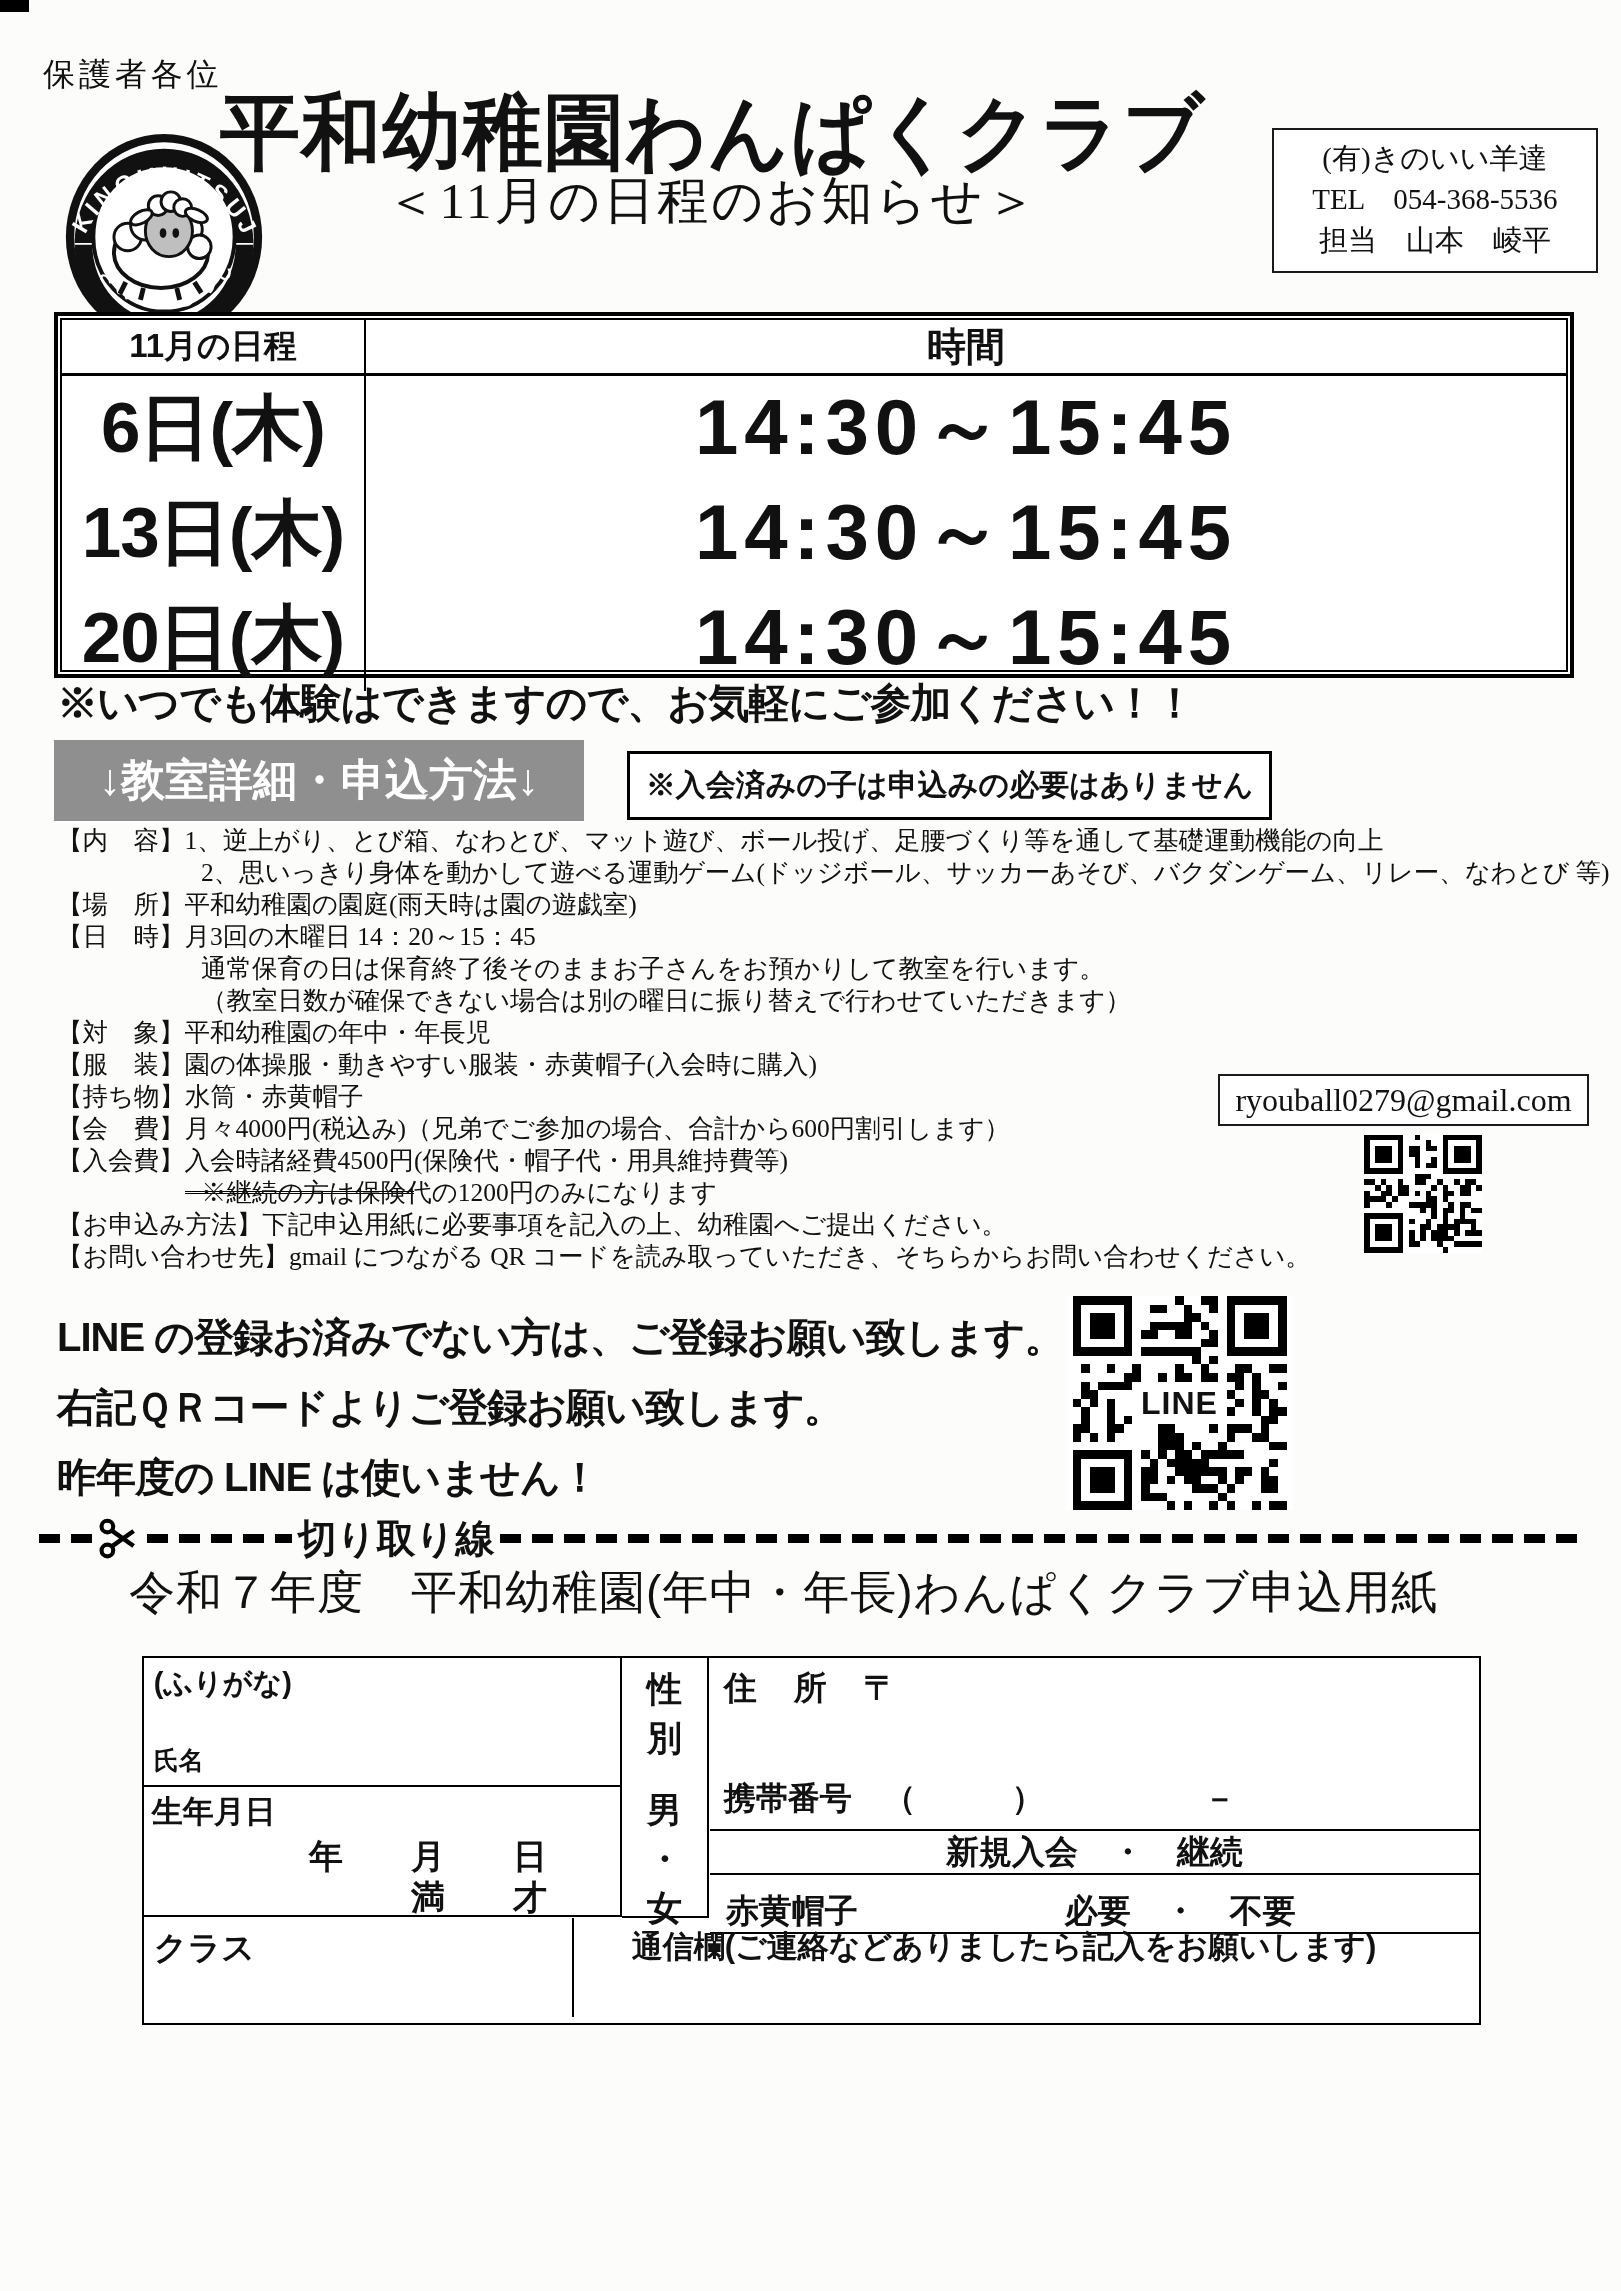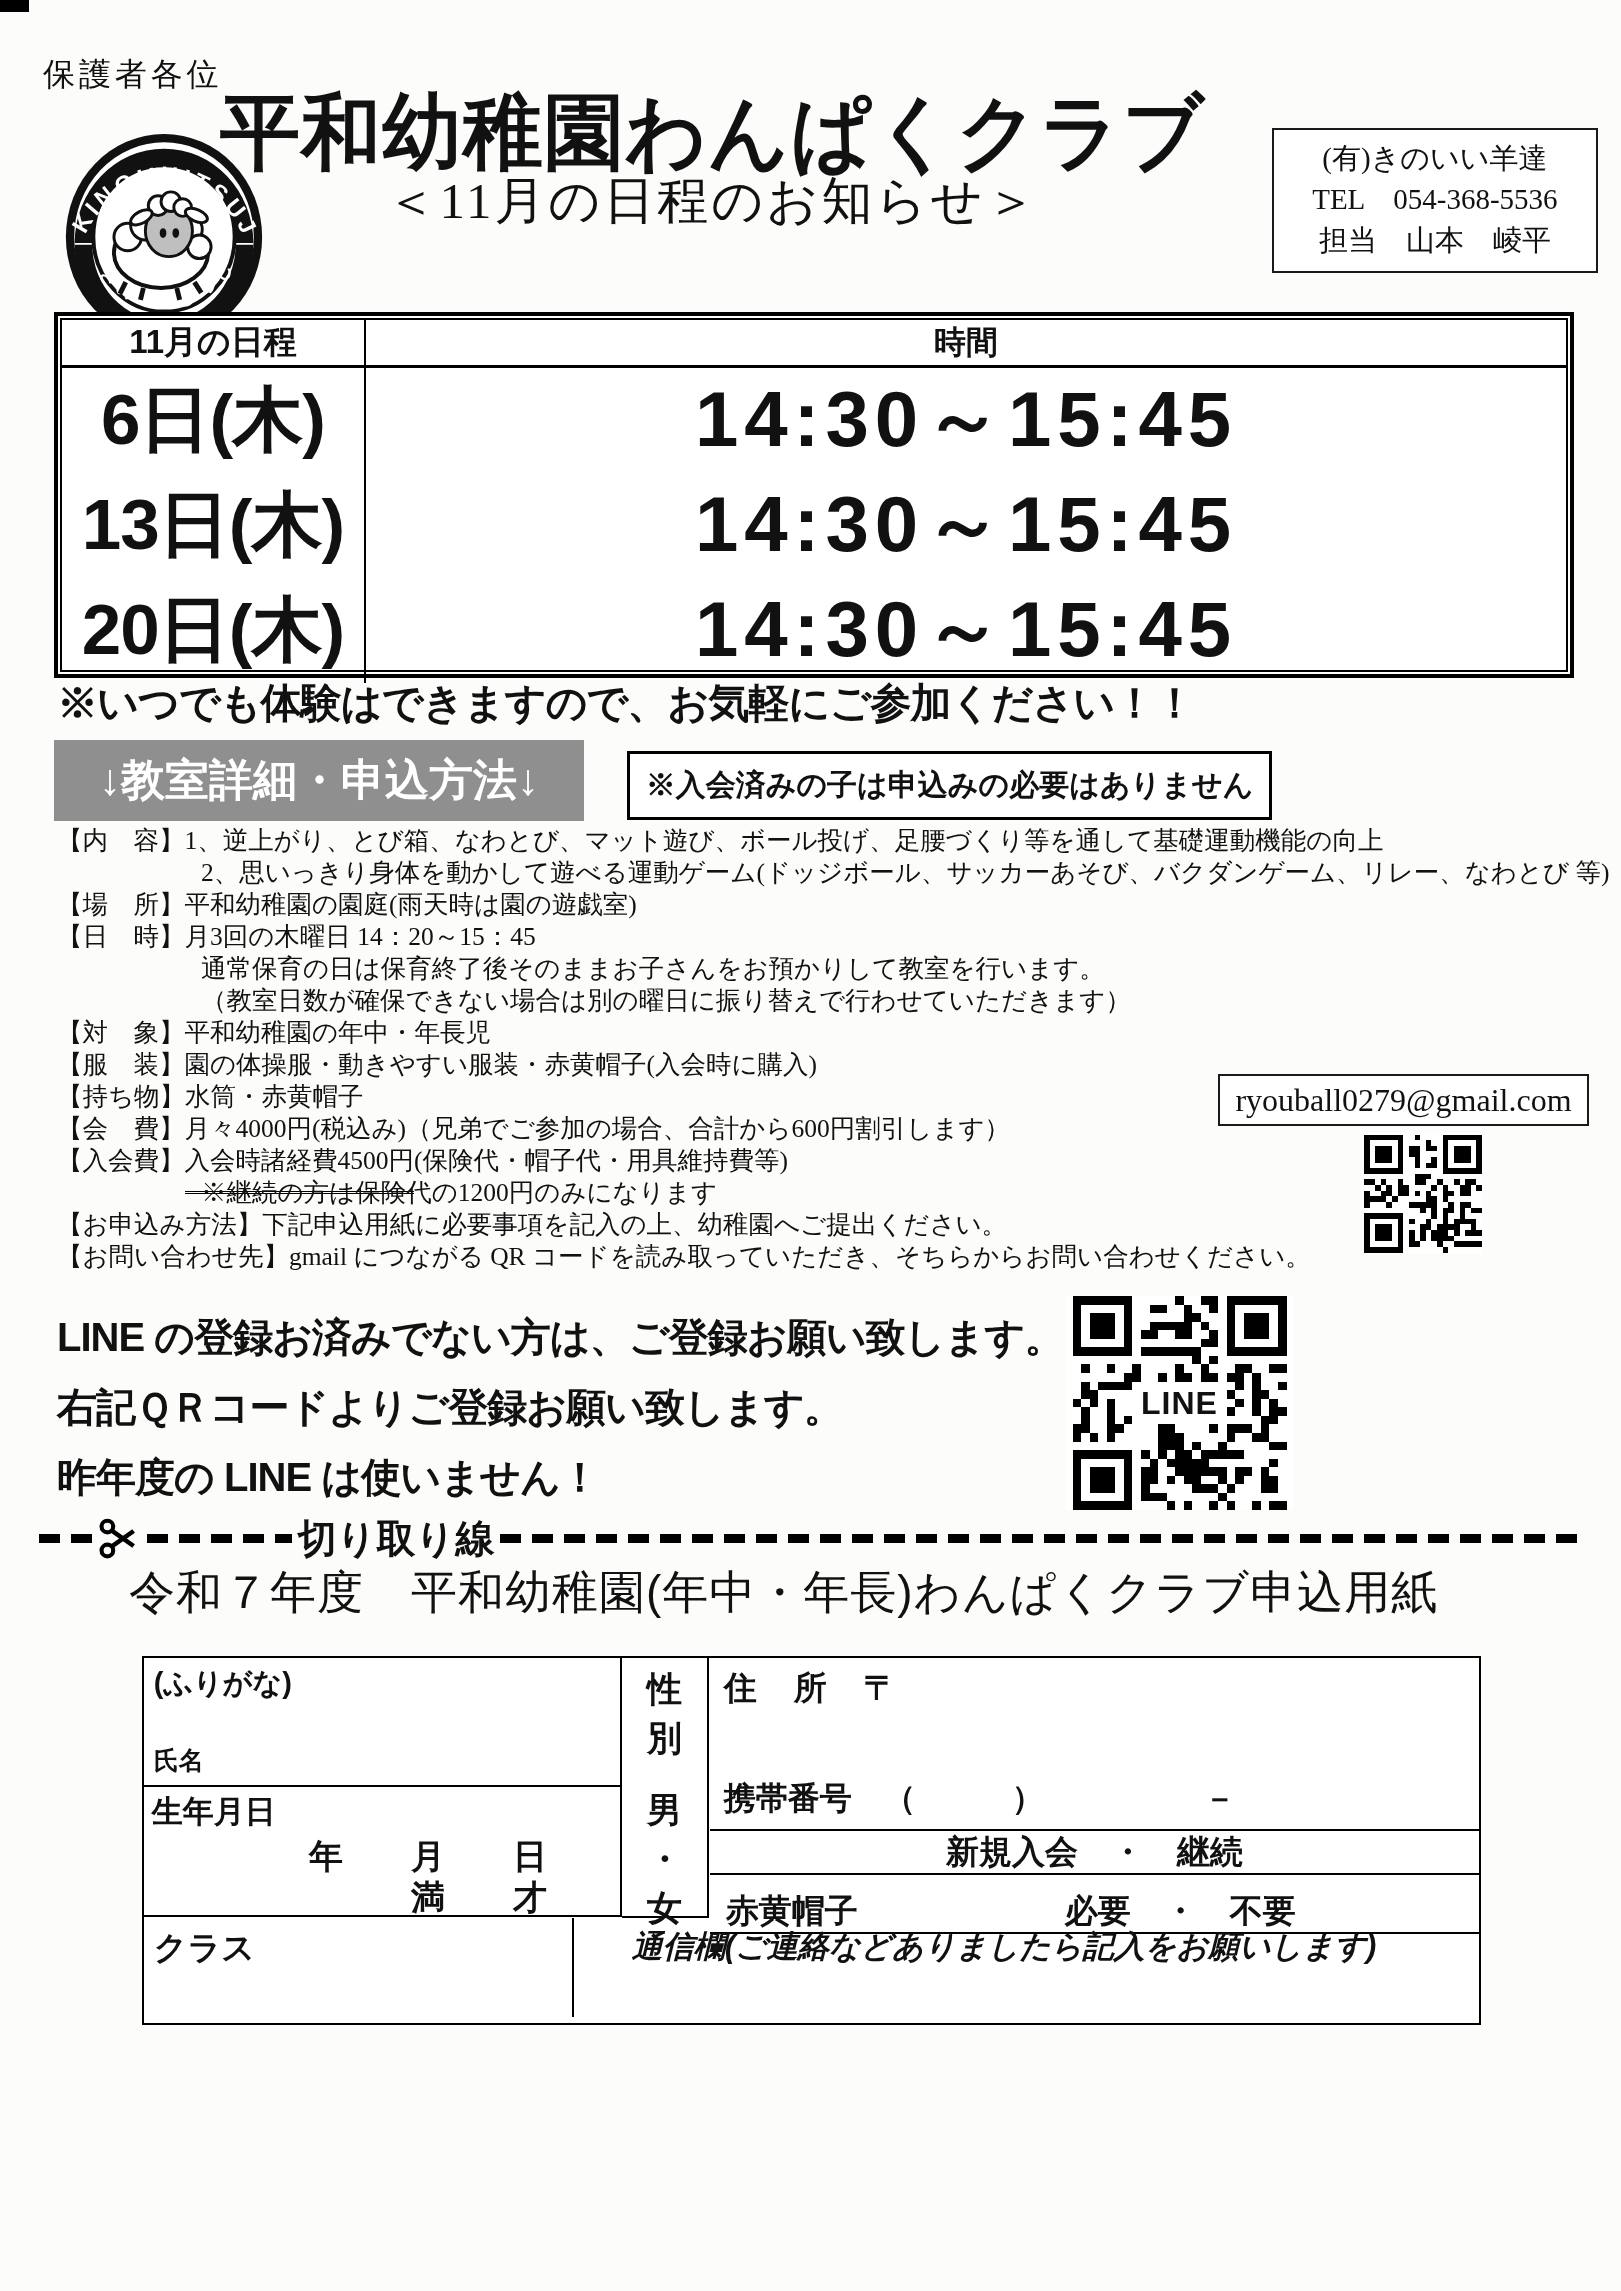--- a/index.html
+++ b/index.html
@@ -20,21 +20,21 @@
 
   .contact-box{left:1272px;top:128px;width:310px;border:2.9px solid #1a1a1a;background:#fff;
                padding:7.8px 5.9px 9.8px 5.9px;text-align:center;font-size:29px;line-height:41px;}
 
   
   .sched-outer{left:54px;top:312px;width:1512px;height:358px;border:4.9px solid #000;background:#fff;}
   .sched-inner{position:absolute;inset:2px;border:2px solid #000;display:flex;flex-direction:column;}
   .sched-head{display:flex;height:53px;border-bottom:3.9px solid #000;}
   .sched-head .c1{width:302px;border-right:2.9px solid #000;display:flex;align-items:center;justify-content:center;
                   font-size:33px;font-weight:900;}
-  .sched-head .c2{flex:1;display:flex;align-items:center;justify-content:center;font-size:32px;font-weight:900;}
+  .sched-head .c2{flex:1;display:flex;align-items:center;justify-content:center;font-size:39px;font-weight:900;}
   .sched-row{display:flex;flex:1;}
   .sched-row .c1{width:302px;border-right:2.9px solid #000;display:flex;align-items:center;justify-content:center;
                  font-size:71px;font-weight:900;letter-spacing:-1px;white-space:nowrap;}
   .sched-row .c2{flex:1;display:flex;align-items:center;justify-content:center;
                  font-size:78px;font-weight:900;letter-spacing:5.9px;white-space:nowrap;}
 
   .trial-note{left:57px;top:676px;font-size:41px;font-weight:900;white-space:nowrap;letter-spacing:-1px;}
 
   .gray-box{left:54px;top:740px;width:530px;height:81px;background:#8f8f8f;color:#fff;
             display:flex;align-items:center;justify-content:center;font-size:44px;font-weight:900;white-space:nowrap;}
@@ -89,21 +89,21 @@
   .c-address{left:566px;top:0;width:769px;height:173px;border-bottom:2px solid #000;}
   .c-address .ad{position:absolute;left:13.7px;top:7.8px;font-size:33px;letter-spacing:2px;}
   .c-address .ph{position:absolute;left:13.7px;bottom:7.8px;font-size:32px;}
   .c-enroll{left:566px;top:173px;width:769px;height:44px;border-bottom:2px solid #000;
             display:flex;align-items:center;justify-content:center;font-size:33px;}
   .c-cap{left:566px;top:233px;width:769px;height:43px;border-bottom:2px solid #000;
          display:flex;align-items:center;font-size:33px;gap:24px;}
   .c-cap .capl{padding-left:15.7px;}
   .c-cap .capo{flex:1;text-align:center;}
   .c-notes{left:566px;top:260px;width:769px;height:99px;}
-  .c-notes{left:478px;width:857px;font-style:italic;}
+  .c-notes{left:478px;width:857px;}
   .c-notes .nt{position:absolute;left:9.8px;top:7.8px;font-size:31px;white-space:nowrap;}
 </style>
 </head>
 <body>
 
 <div class="page">
 
   <div class="abs scan-mark"></div>
 
   <div class="abs recipient serif">保護者各位</div>

